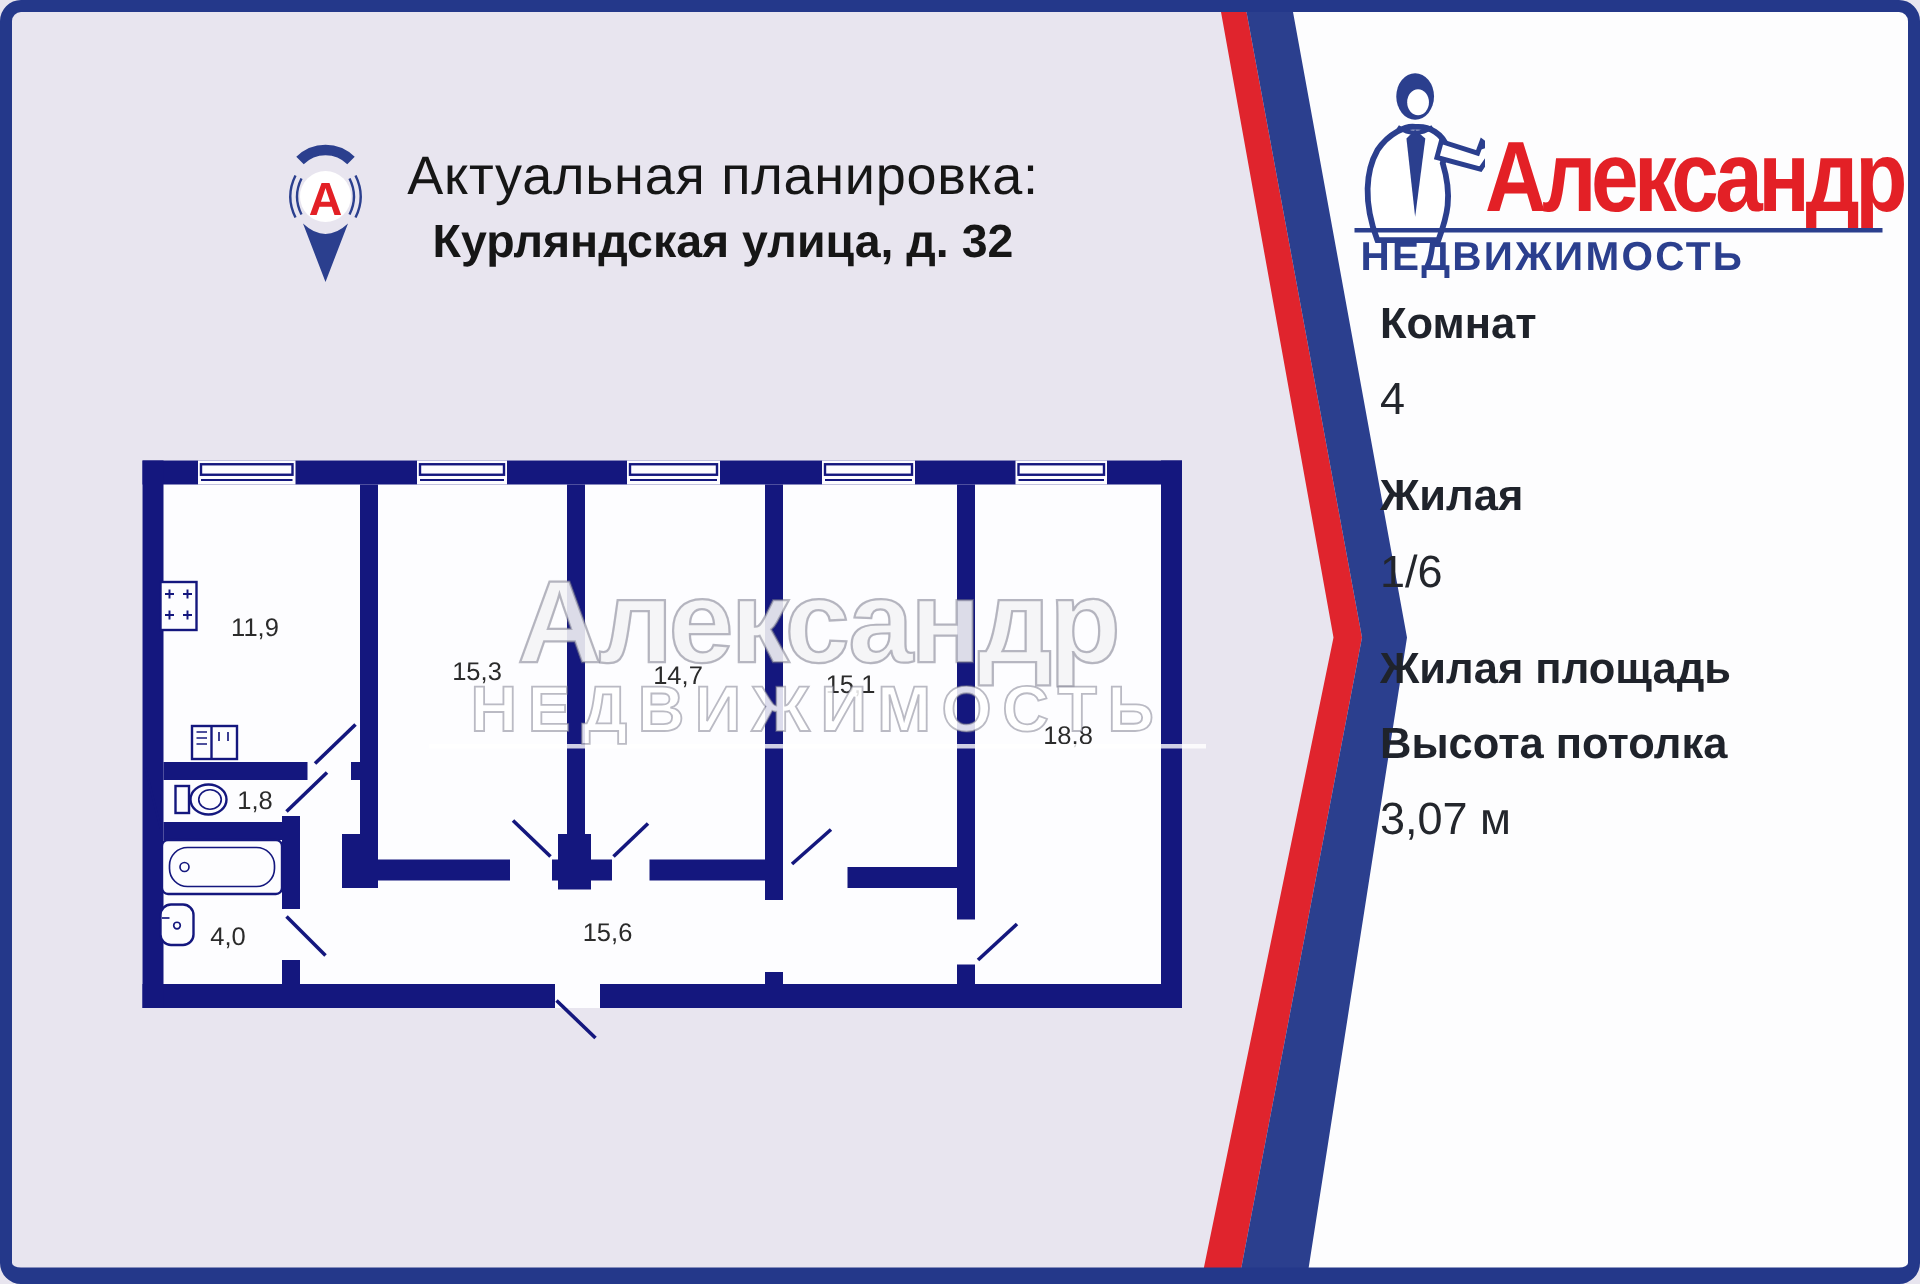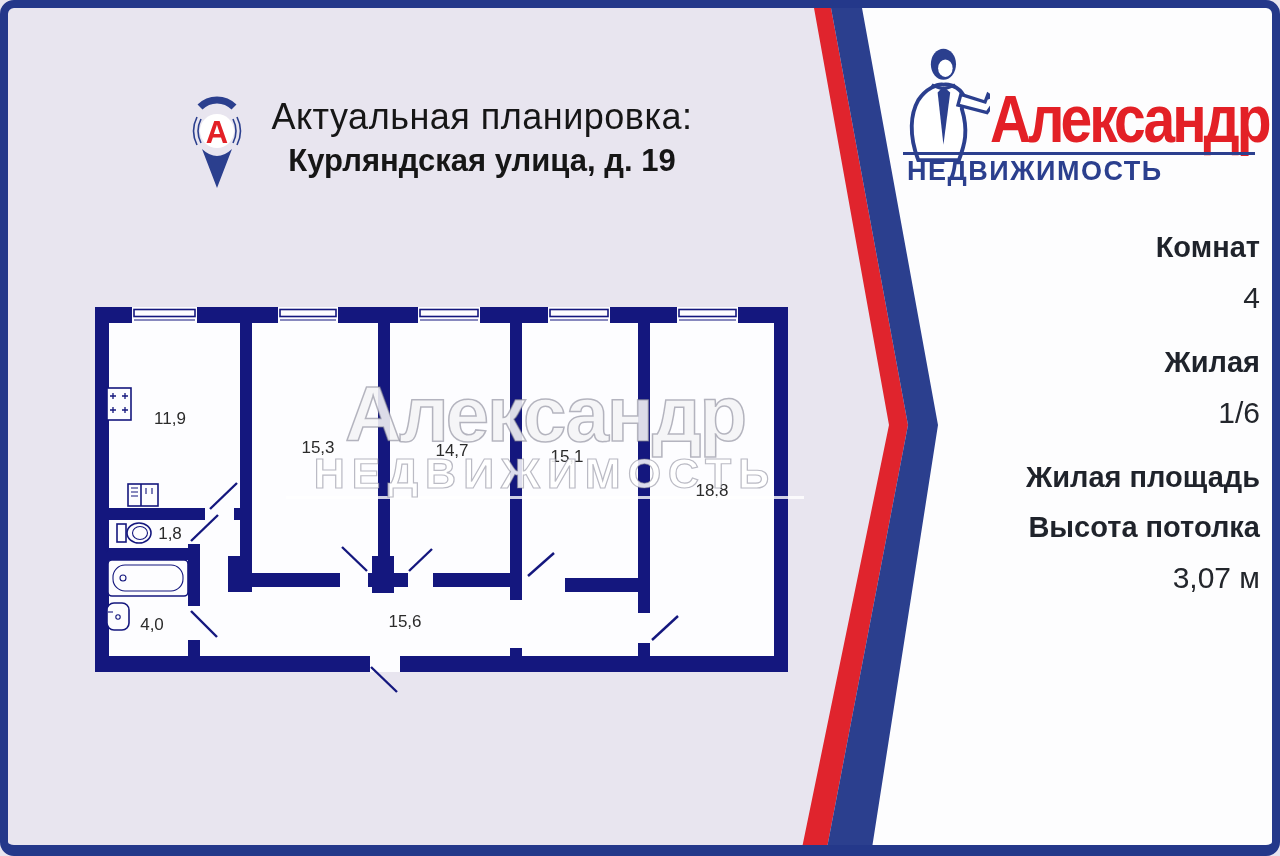--- a/index.html
+++ b/index.html
@@ -21,21 +21,21 @@
   .wm2{font-size:43px;font-weight:bold;letter-spacing:7px;line-height:30px;margin-top:0;
        color:rgba(255,255,255,.85);-webkit-text-stroke:1.2px rgba(120,120,138,.5);
        border-bottom:3px solid rgba(255,255,255,.8);padding-bottom:8px;}
   
   #brand{position:absolute;left:893px;top:44px;width:380px;height:160px;z-index:6;}
   #brand-name{position:absolute;left:97px;top:36px;font-size:57px;font-weight:bold;letter-spacing:-3px;
               color:#e32026;transform:scaleY(1.17);transform-origin:top left;white-space:nowrap;}
   #brand-rule{position:absolute;left:10px;top:108px;width:352px;border-top:3px solid #2b3f8e;}
   #brand-sub{position:absolute;left:14px;top:112px;font-size:27px;font-weight:bold;letter-spacing:1.5px;color:#2b3f8e;white-space:nowrap;}
   
-  #specs{position:absolute;left:920px;top:231px;width:340px;text-align:right;z-index:6;}
+  #specs{position:absolute;left:920px;top:200px;width:340px;text-align:left;z-index:6;}
   .spec-label{font-size:29px;font-weight:bold;color:#1f232b;margin-bottom:17px;}
   .spec-value{font-size:30px;color:#23262c;margin-bottom:31px;}
   
   #ghost{position:absolute;left:876px;top:652px;z-index:4;opacity:.85;pointer-events:none;}
   #ghost-text{position:absolute;left:148px;top:40px;font-size:64px;font-weight:bold;color:#e6e4ee;letter-spacing:2px;}
 </style>
 </head>
 <body>
 
 <div id="canvas">
@@ -169,21 +169,21 @@
       <path d="M51 25 Q58 39 51 53"></path>
         <path d="M47 27 Q53 39 47 51"></path>
         <path d="M43 29 Q48 39 43 49"></path>
     </g>
     <circle cx="31" cy="39" r="17" fill="#ffffff"></circle>
     <text x="31" y="51" text-anchor="middle" font-family="Liberation Sans, sans-serif" font-size="31" font-weight="bold" fill="#e32026">А</text>
     <path d="M16 57 Q31 71 46 57 L31 96 Z" fill="#2b3f8e"></path>
   </svg>
   <div id="header-text">
     <div id="header-line1">Актуальная планировка:</div>
-    <div id="header-line2">Курляндская улица, д. 19</div>
+    <div id="header-line2">Курляндская улица, д. 32</div>
   </div>
 
 
   <div id="brand">
     <svg style="position:absolute;left:0;top:0" width="97" height="150" viewBox="0 0 100 155">
       <ellipse cx="52" cy="21" rx="13" ry="16" fill="#2b3f8e"></ellipse>
       <ellipse cx="54" cy="25" rx="7.5" ry="9" fill="#ffffff"></ellipse>
       <path d="M26 120 C16 94 18 72 26 58 C34 46 46 41 52 42 C62 41 71 47 74 56 L71 67 C78 90 74 104 68 120 Z" fill="#ffffff" stroke="#2b3f8e" stroke-width="4"></path>
       <path d="M70 52 L95 60 L98 52 L106 58 L97 71 L67 63 Z" fill="#ffffff" stroke="#2b3f8e" stroke-width="3.4"></path>
       <line x1="97" y1="56" x2="113" y2="50" stroke="#2b3f8e" stroke-width="3.4"></line>

